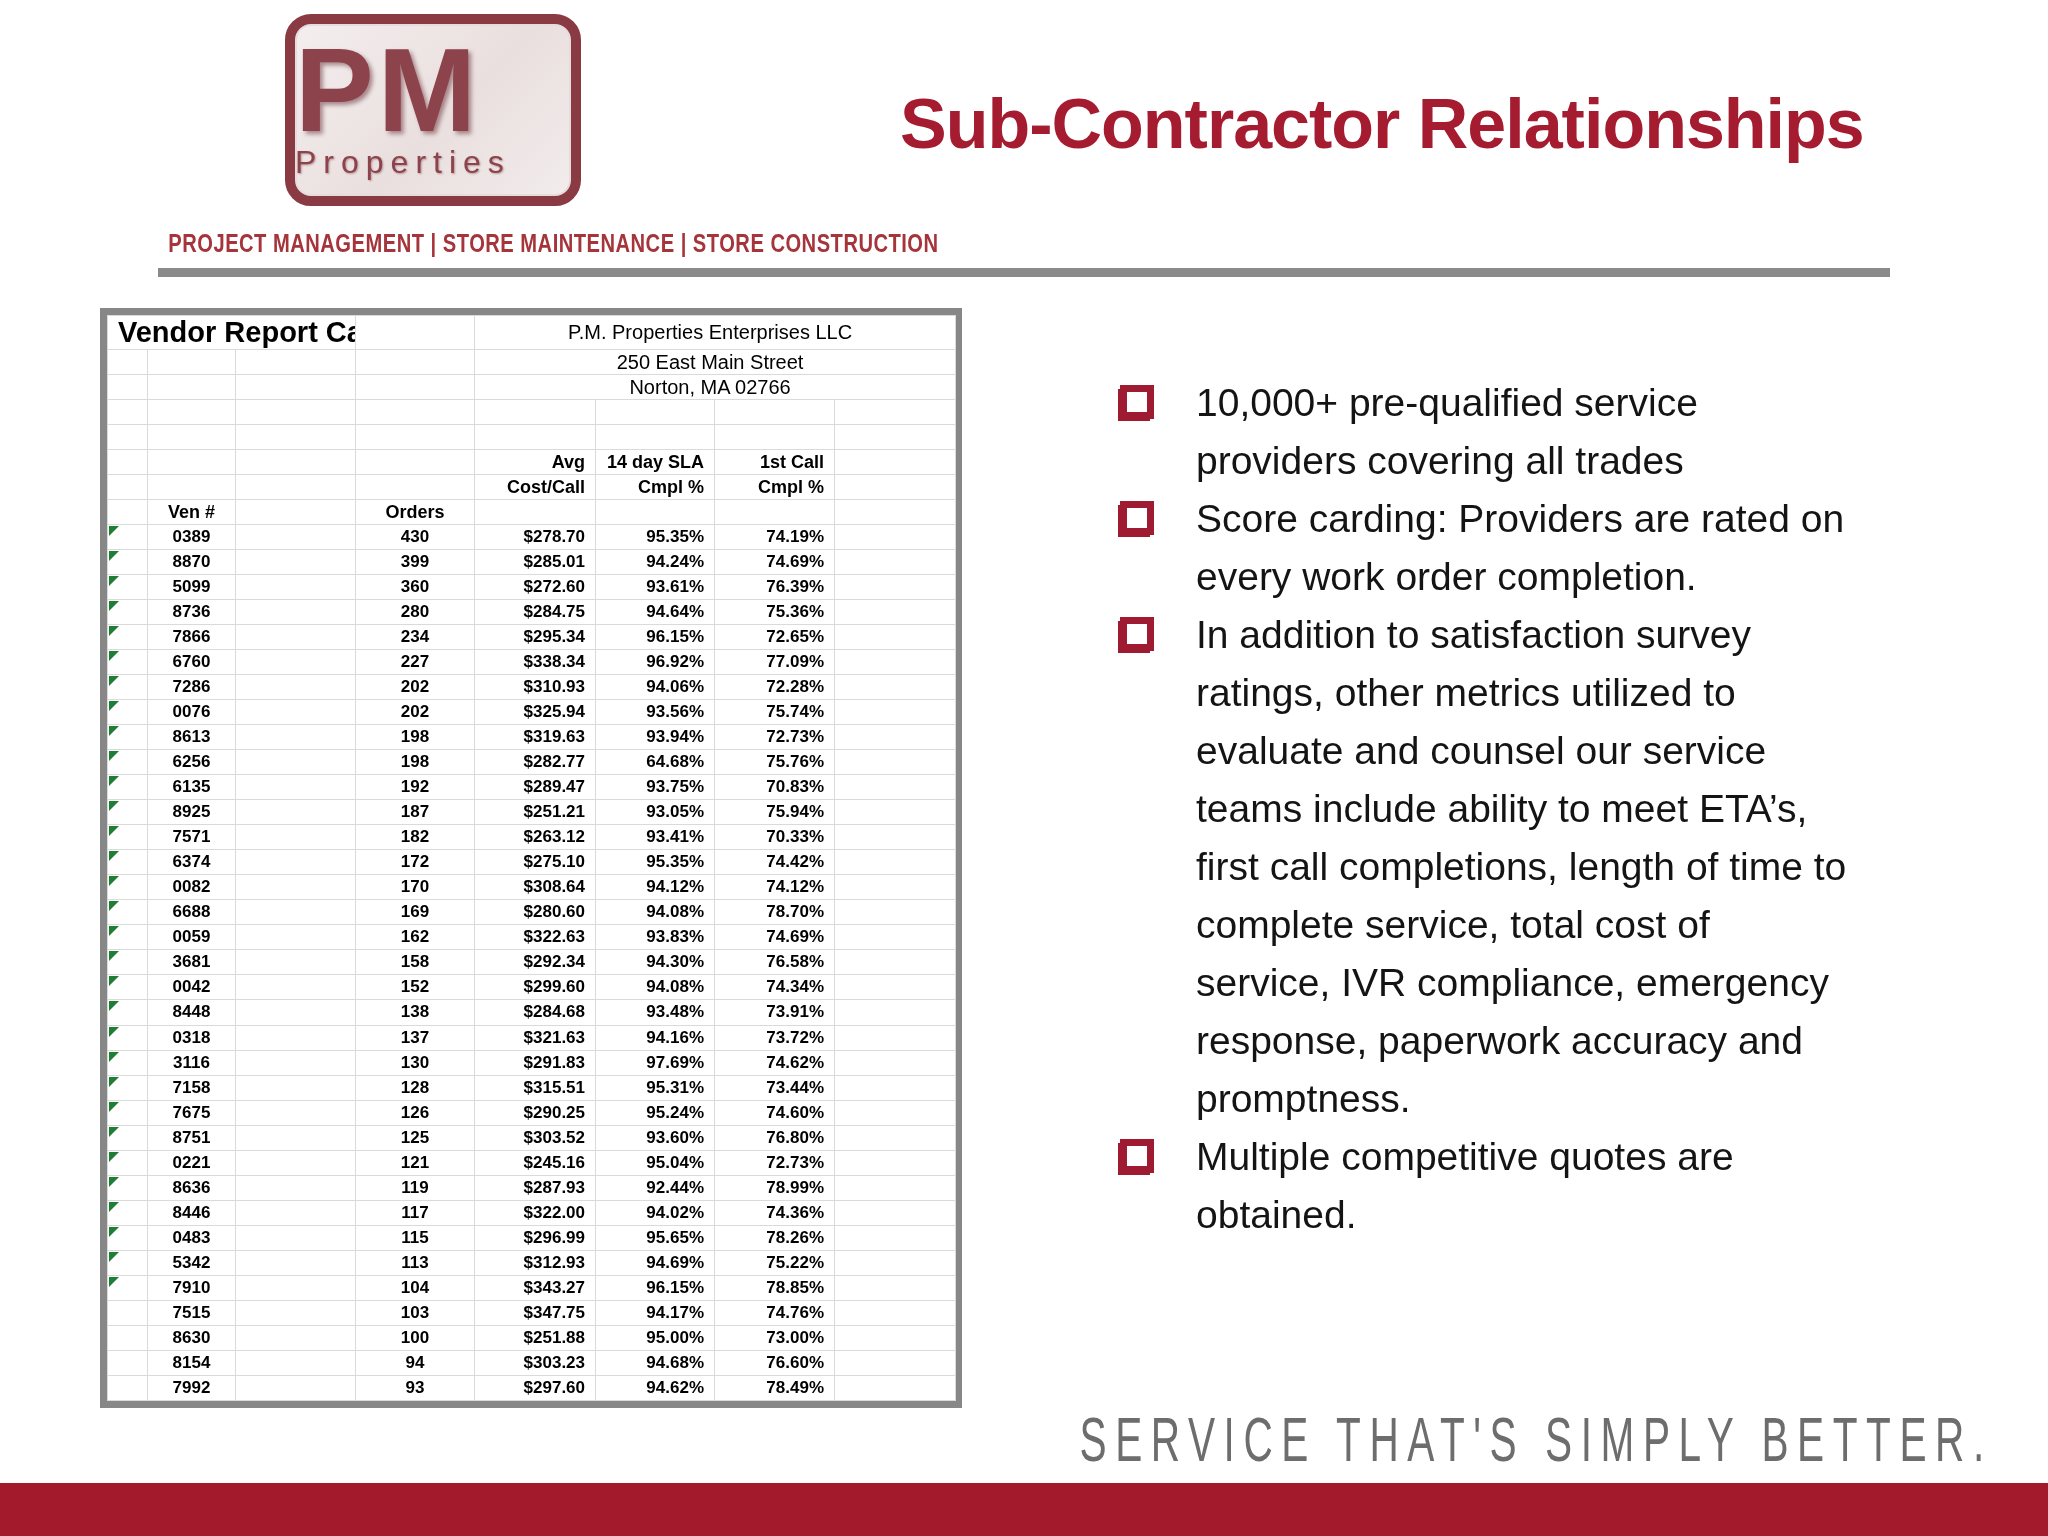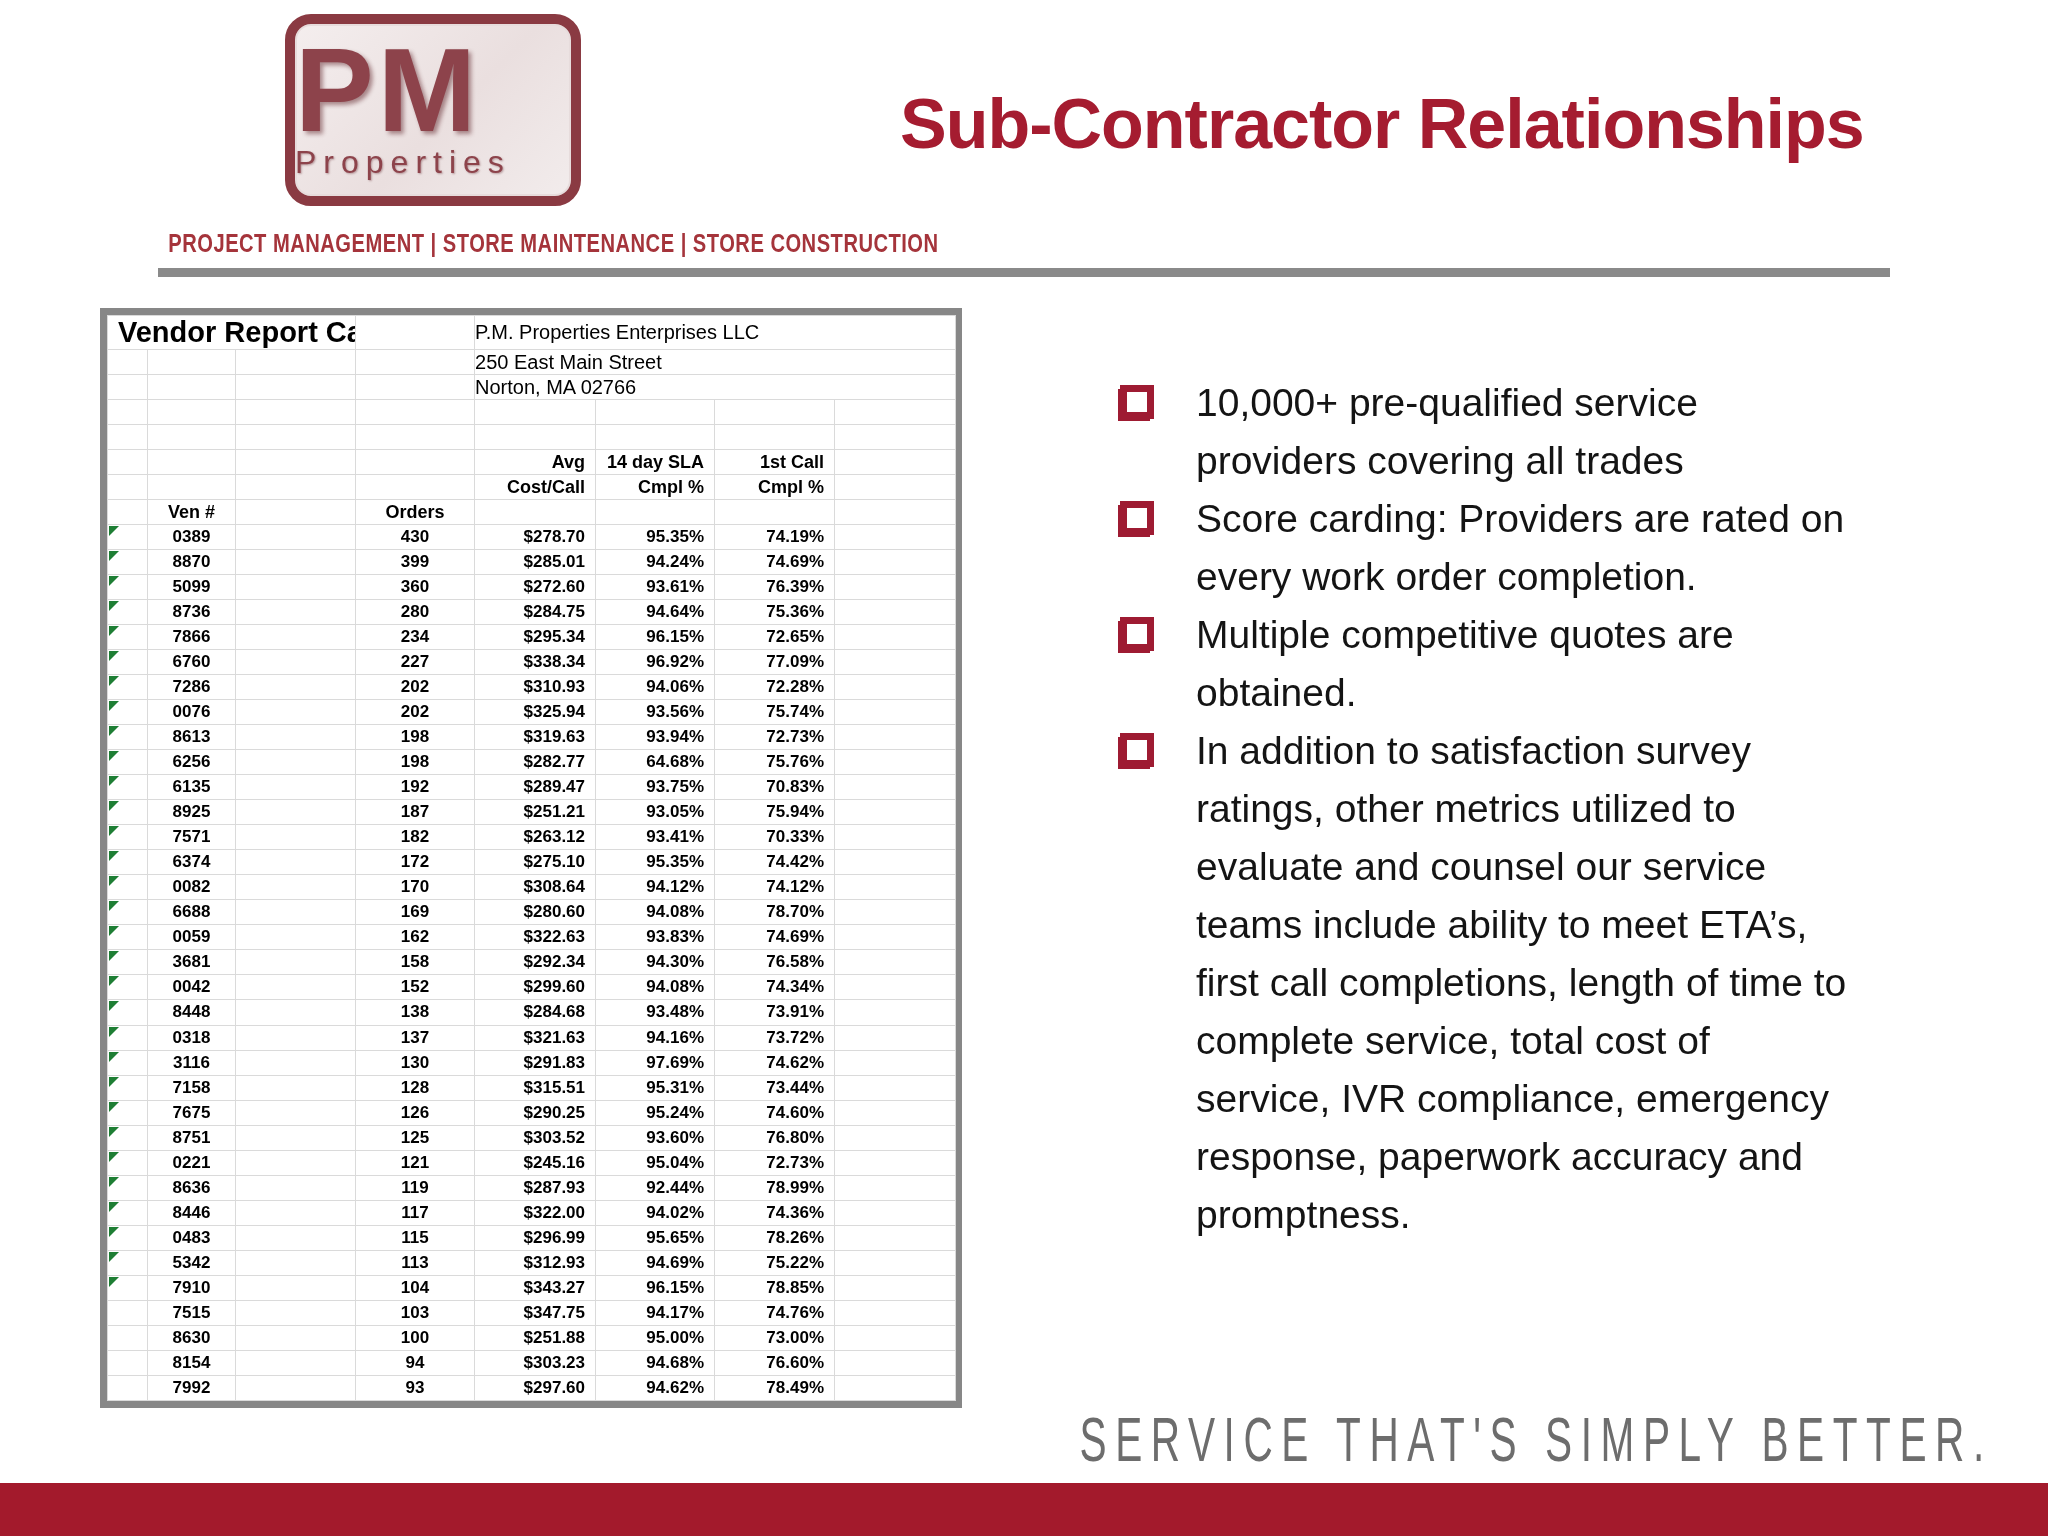--- a/index.html
+++ b/index.html
@@ -28,21 +28,21 @@
 
   
   .vendor-card{position:absolute;left:100px;top:308px;width:862px;height:1100px;
     border:7px solid #878787;box-sizing:border-box;background:#fff;}
   .vendor-card table{border-collapse:collapse;table-layout:fixed;width:100%;height:100%;}
   .vendor-card td{border:1px solid #dadada;padding:0;overflow:hidden;
     white-space:nowrap;font-size:17px;font-weight:700;vertical-align:middle;}
   .vendor-card tr{height:25px;}
   tr.r-title{height:34px;}
   td.title-cell{font-size:29px;font-weight:700;padding-left:10px;}
-  td.addr{font-size:20px;font-weight:400;text-align:left;padding-right:10px;}
+  td.addr{font-size:20px;font-weight:400;text-align:center;padding-right:10px;}
   td.hdr{font-size:18px;}
   td.t-right{text-align:right;padding-right:10px;}
   td.t-center{text-align:center;}
   td.ca{position:relative;}
   .tri{position:absolute;left:1px;top:1px;width:0;height:0;
     border-top:10px solid #1e7e34;border-right:10px solid transparent;}
 
   
   .bullets{position:absolute;left:1120px;top:374px;width:740px;
     list-style:none;margin:0;padding:0;}
@@ -574,22 +574,22 @@
   <li>
     <span class="bullet-sq"></span>
     <span class="bullet-text">10,000+ pre-qualified service providers covering all trades</span>
   </li>
   <li>
     <span class="bullet-sq"></span>
     <span class="bullet-text">Score carding: Providers are rated on every work order completion.</span>
   </li>
   <li>
     <span class="bullet-sq"></span>
-    <span class="bullet-text">Multiple competitive quotes are obtained.</span>
+    <span class="bullet-text">In addition to satisfaction survey ratings, other metrics utilized to evaluate and counsel our service teams include ability to meet ETA’s, first call completions, length of time to complete service, total cost of service, IVR compliance, emergency response, paperwork accuracy and promptness.</span>
   </li>
   <li>
     <span class="bullet-sq"></span>
-    <span class="bullet-text">In addition to satisfaction survey ratings, other metrics utilized to evaluate and counsel our service teams include ability to meet ETA’s, first call completions, length of time to complete service, total cost of service, IVR compliance, emergency response, paperwork accuracy and promptness.</span>
+    <span class="bullet-text">Multiple competitive quotes are obtained.</span>
   </li>
 </ul>
 
 <div class="service-tagline">SERVICE THAT'S SIMPLY BETTER.</div>
 <div class="bottom-bar"></div>
 
 </body></html>

